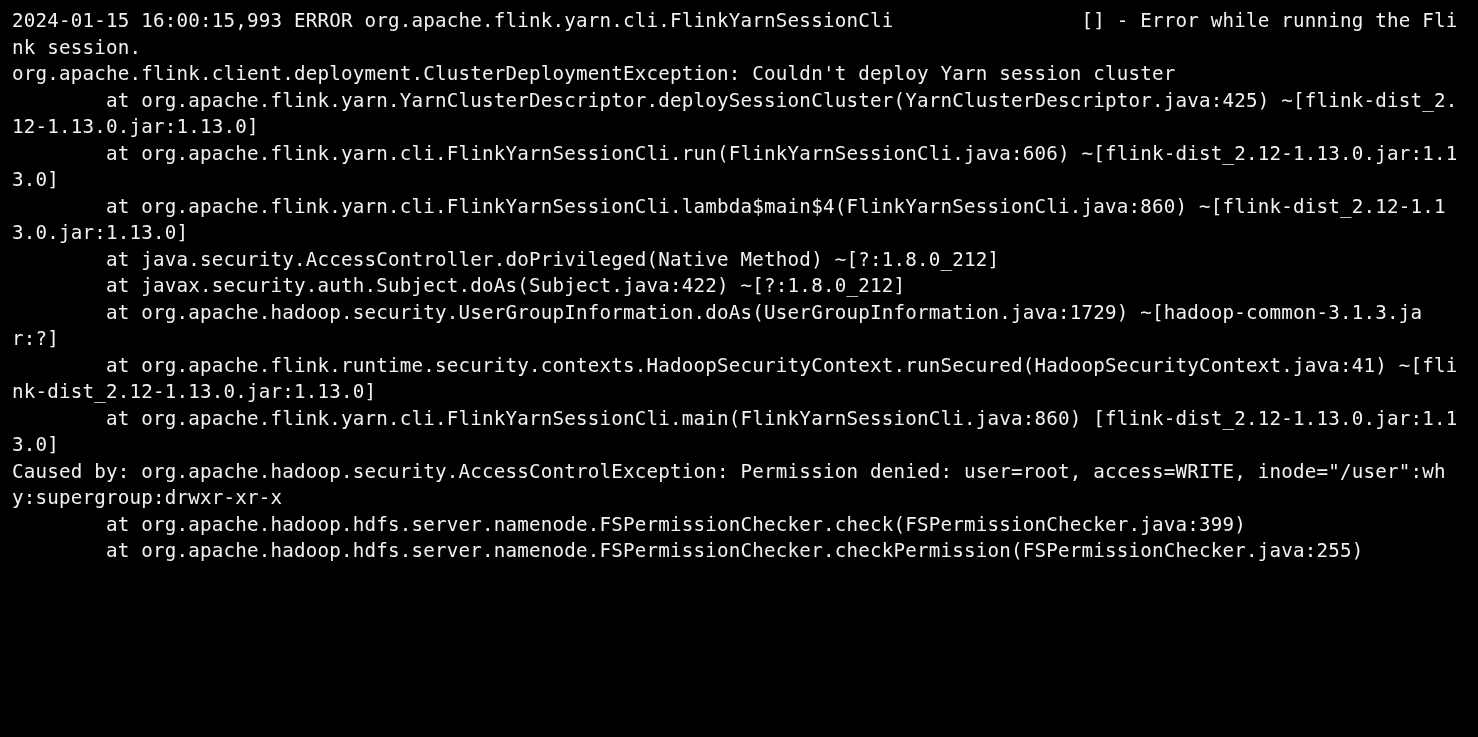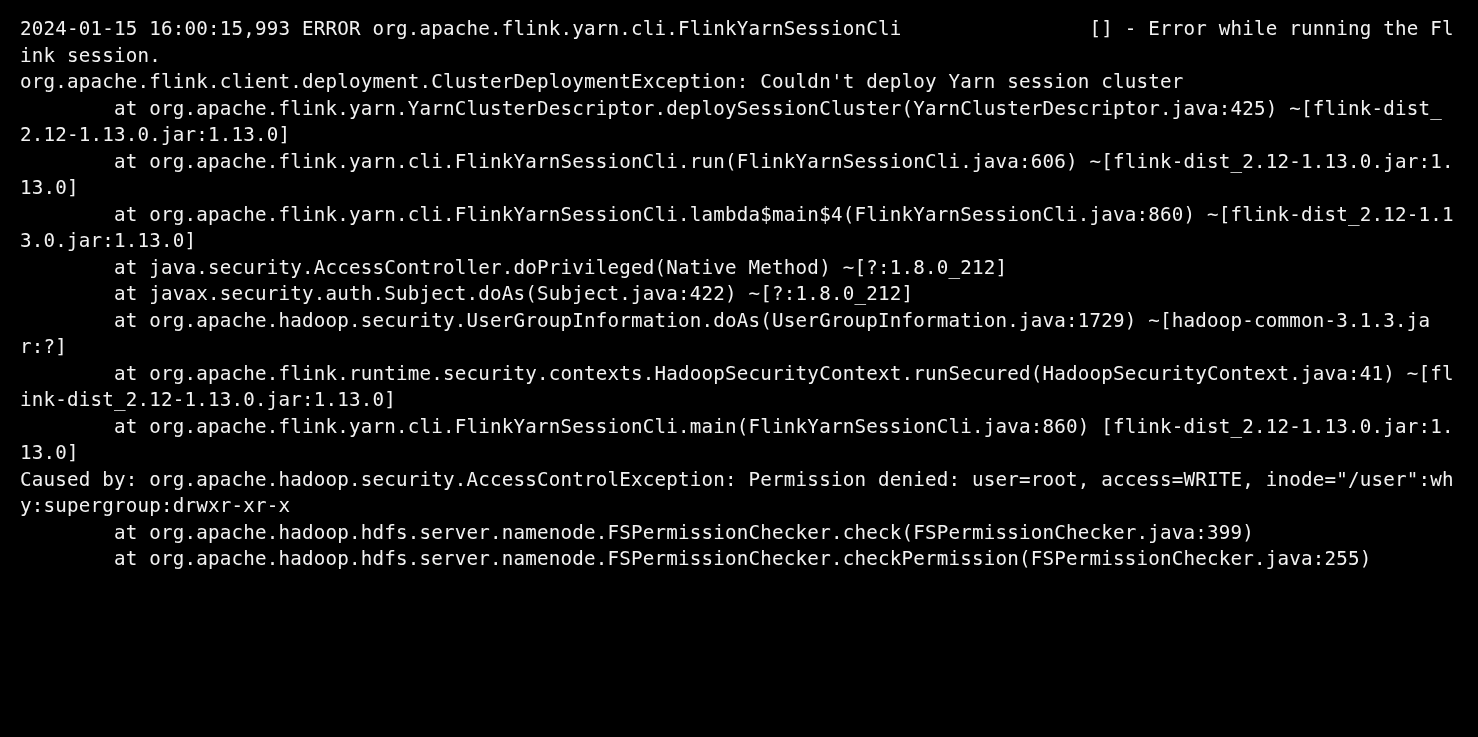--- a/index.html
+++ b/index.html
@@ -8,21 +8,21 @@
     background: #000000;
     color: #f2f2f2;
     font-family: "Consolas", "Menlo", "DejaVu Sans Mono", "Courier New", monospace;
     font-size: 19.2px;
     line-height: 1.38;
     width: 1478px;
     height: 737px;
     overflow: hidden;
   }
   pre.terminal {
-    margin: 16px;
+    margin: 8px;
     padding: 0 4px 0 4px;
     white-space: pre-wrap;      
     word-break: break-all;      
     letter-spacing: 0.2px;
   }
 </style>
 </head>
 <body>
 
 <pre class="terminal">2024-01-15 16:00:15,993 ERROR org.apache.flink.yarn.cli.FlinkYarnSessionCli                [] - Error while running the Flink session.

